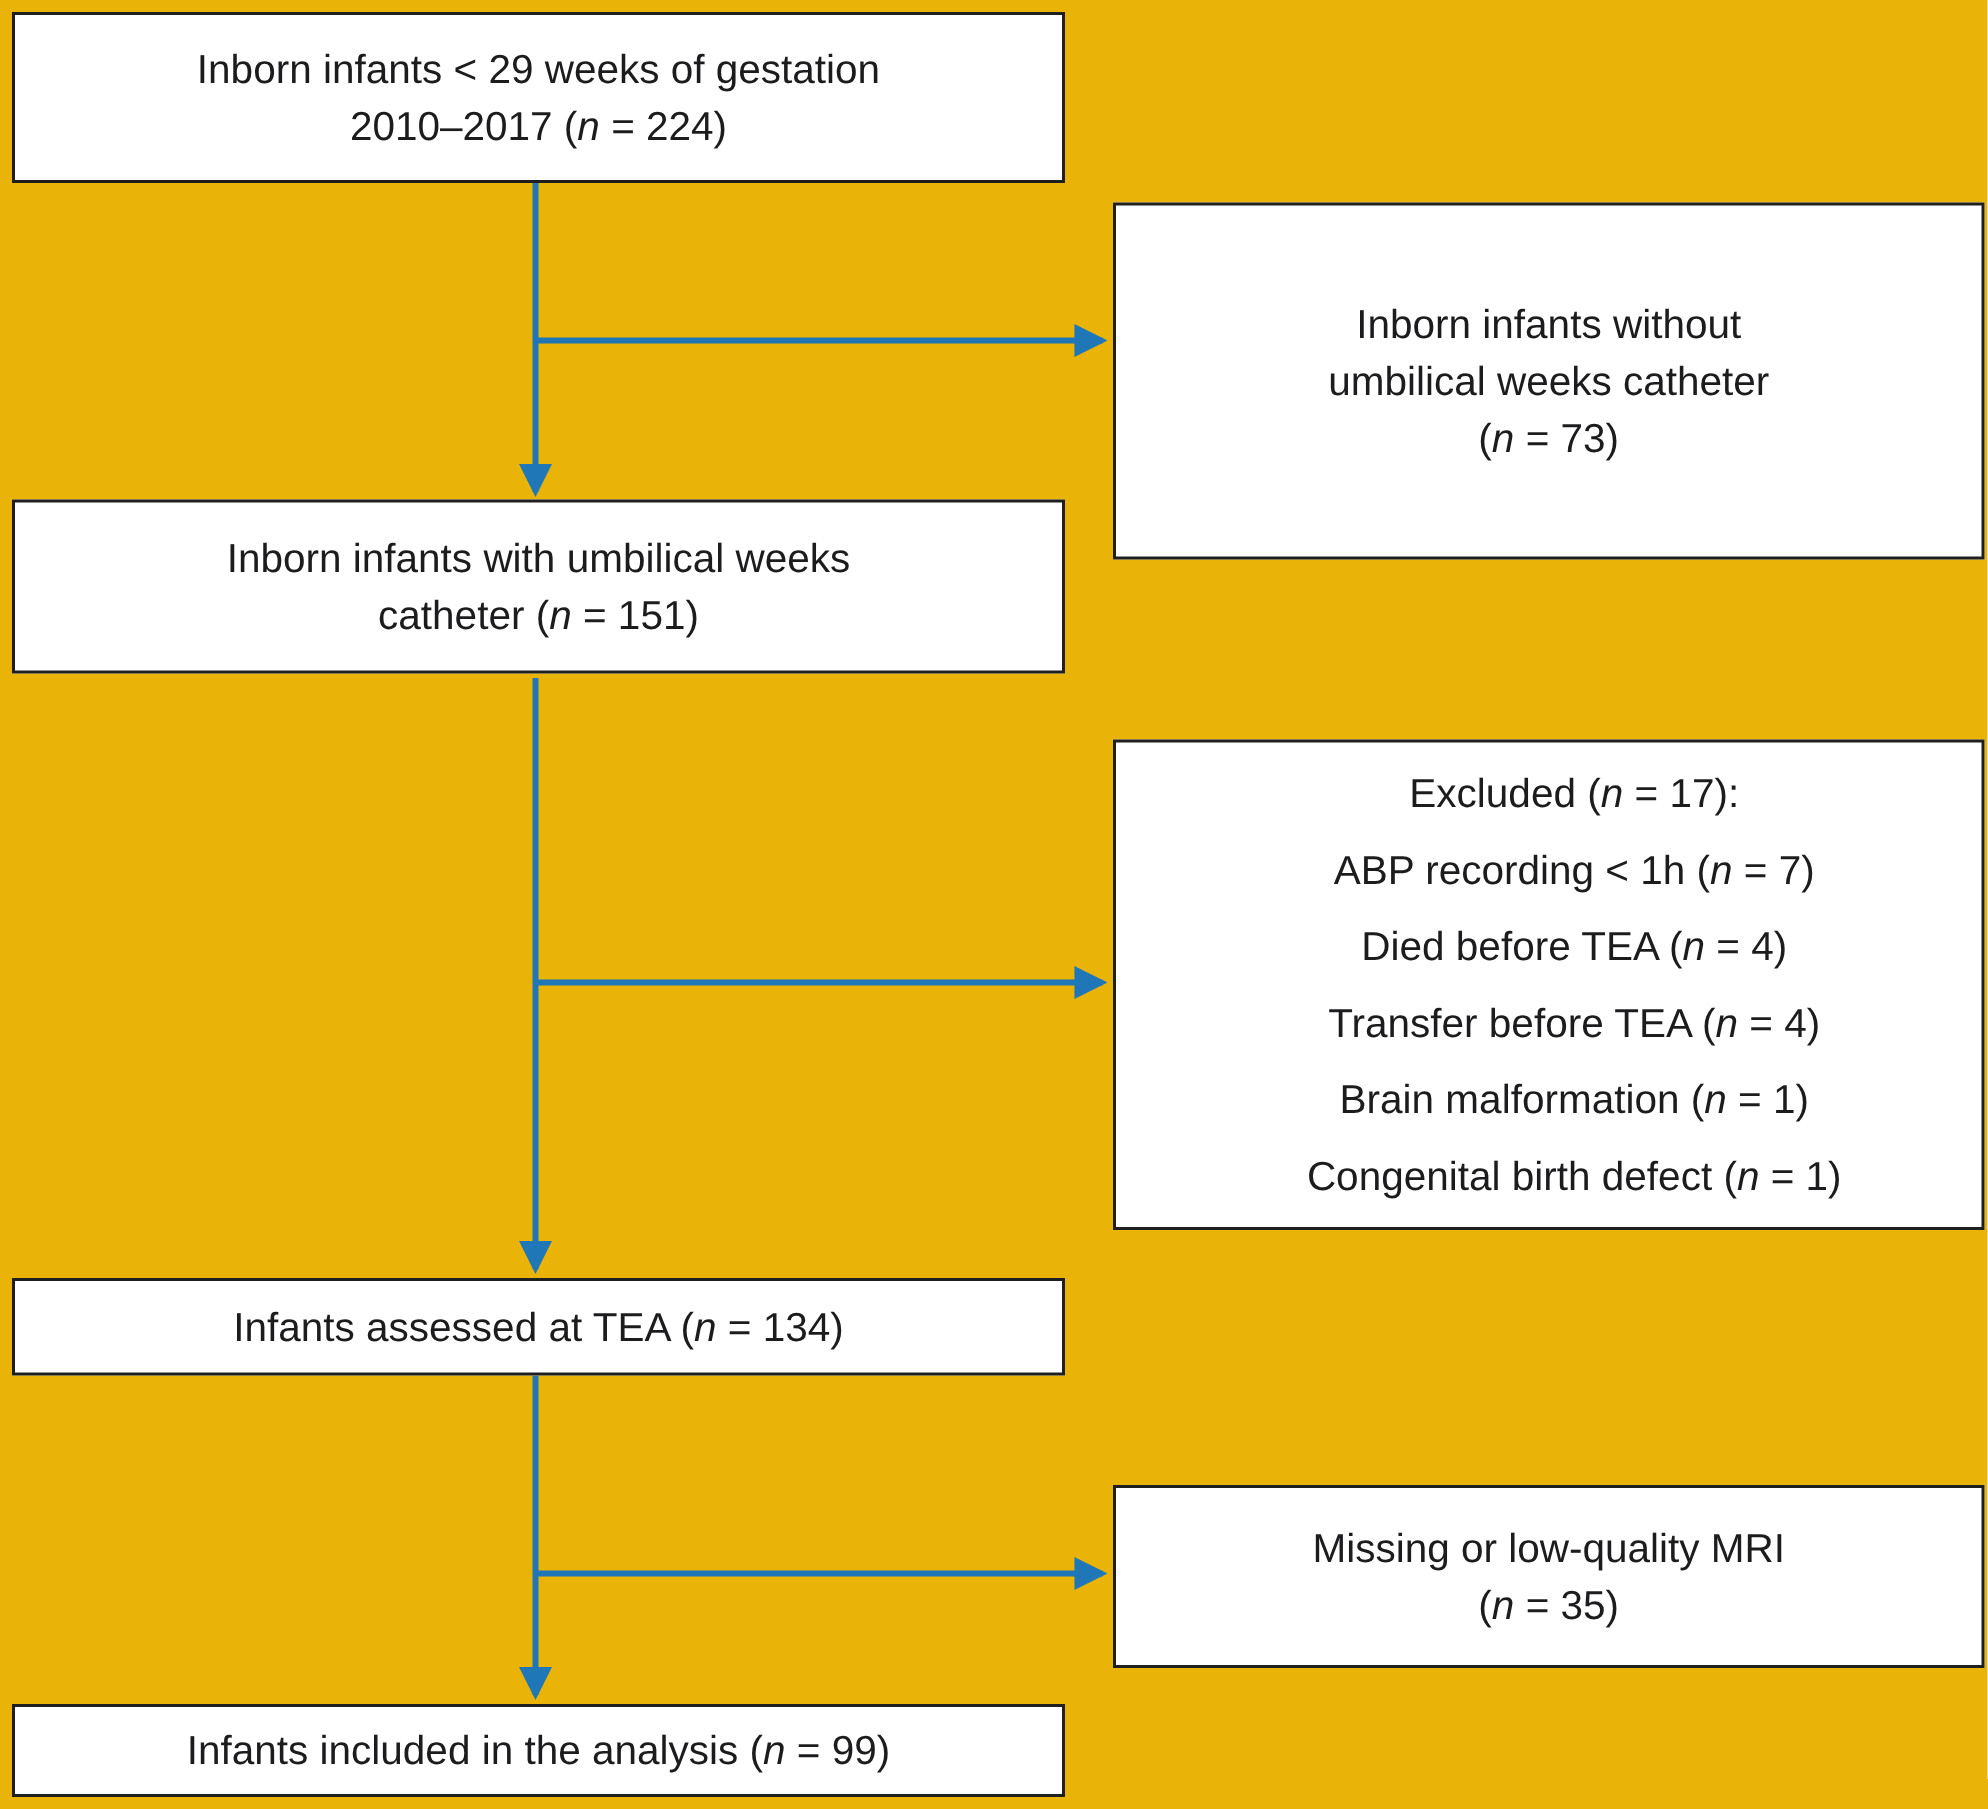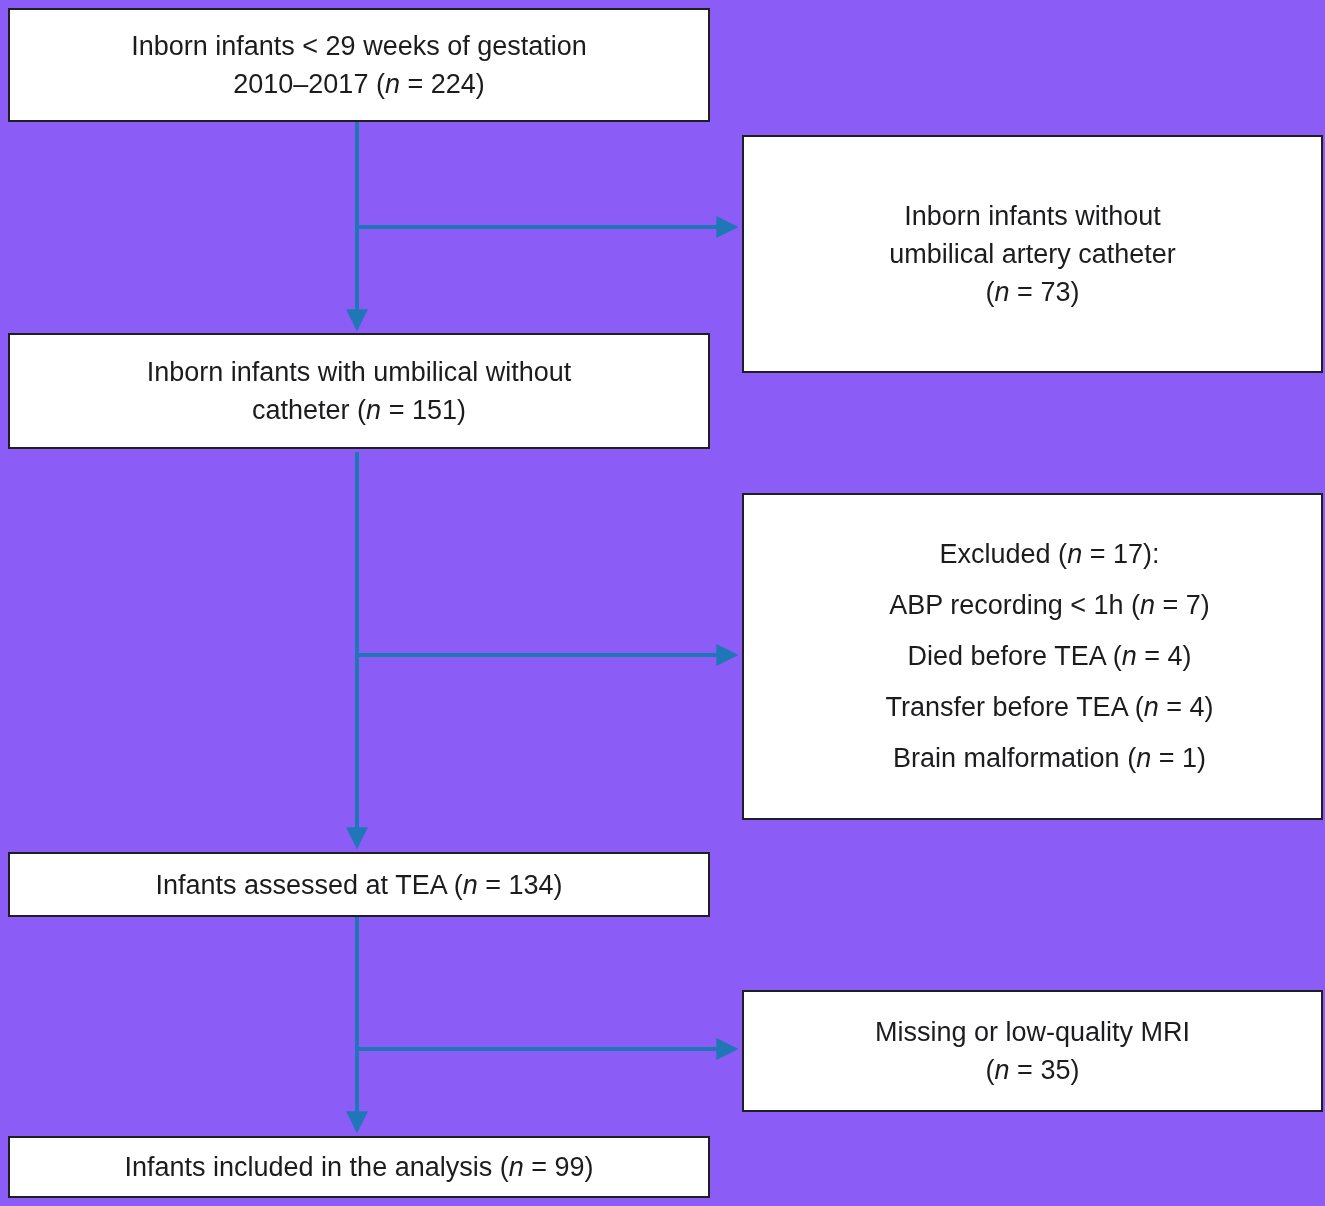--- a/index.html
+++ b/index.html
@@ -5,21 +5,21 @@
   :root {
     --arrow: #1f77b8;
     --border: #1f1f1f;
     --text: #1c1c1e;
   }
   html, body { margin: 0; padding: 0; background: #ffffff; }
   .canvas {
     position: relative;
     width: 1325px;
     height: 1206px;
-    background: #8b5cf6;
+    background: #eab308;
     font-family: "Liberation Sans", sans-serif;
     color: var(--text);
     overflow: hidden;
   }
   .arrows {
     position: absolute;
     inset: 0;
     width: 1325px;
     height: 1206px;
     pointer-events: none;
@@ -67,35 +67,36 @@
     <line class="arrow-line" x1="357" y1="1049" x2="735" y2="1049" marker-end="url(#arrowhead)"></line>
   </svg>
 
   <div class="box" id="box-eligible">
     <div>Inborn infants &lt; 29 weeks of gestation</div>
     <div>2010–2017 (<i>n</i> = 224)</div>
   </div>
 
   <div class="box" id="box-without-uac">
     <div>Inborn infants without</div>
-    <div>umbilical artery catheter</div>
+    <div>umbilical weeks catheter</div>
     <div>(<i>n</i> = 73)</div>
   </div>
 
   <div class="box" id="box-with-uac">
-    <div>Inborn infants with umbilical without</div>
+    <div>Inborn infants with umbilical weeks</div>
     <div>catheter (<i>n</i> = 151)</div>
   </div>
 
   <div class="box" id="box-excluded">
     <div>Excluded (<i>n</i> = 17):</div>
     <div>ABP recording &lt; 1h (<i>n</i> = 7)</div>
     <div>Died before TEA (<i>n</i> = 4)</div>
     <div>Transfer before TEA (<i>n</i> = 4)</div>
     <div>Brain malformation (<i>n</i> = 1)</div>
+    <div>Congenital birth defect (<i>n</i> = 1)</div>
   </div>
 
   <div class="box" id="box-assessed-tea">
     <div>Infants assessed at TEA (<i>n</i> = 134)</div>
   </div>
 
   <div class="box" id="box-missing-mri">
     <div>Missing or low-quality MRI</div>
     <div>(<i>n</i> = 35)</div>
   </div>

